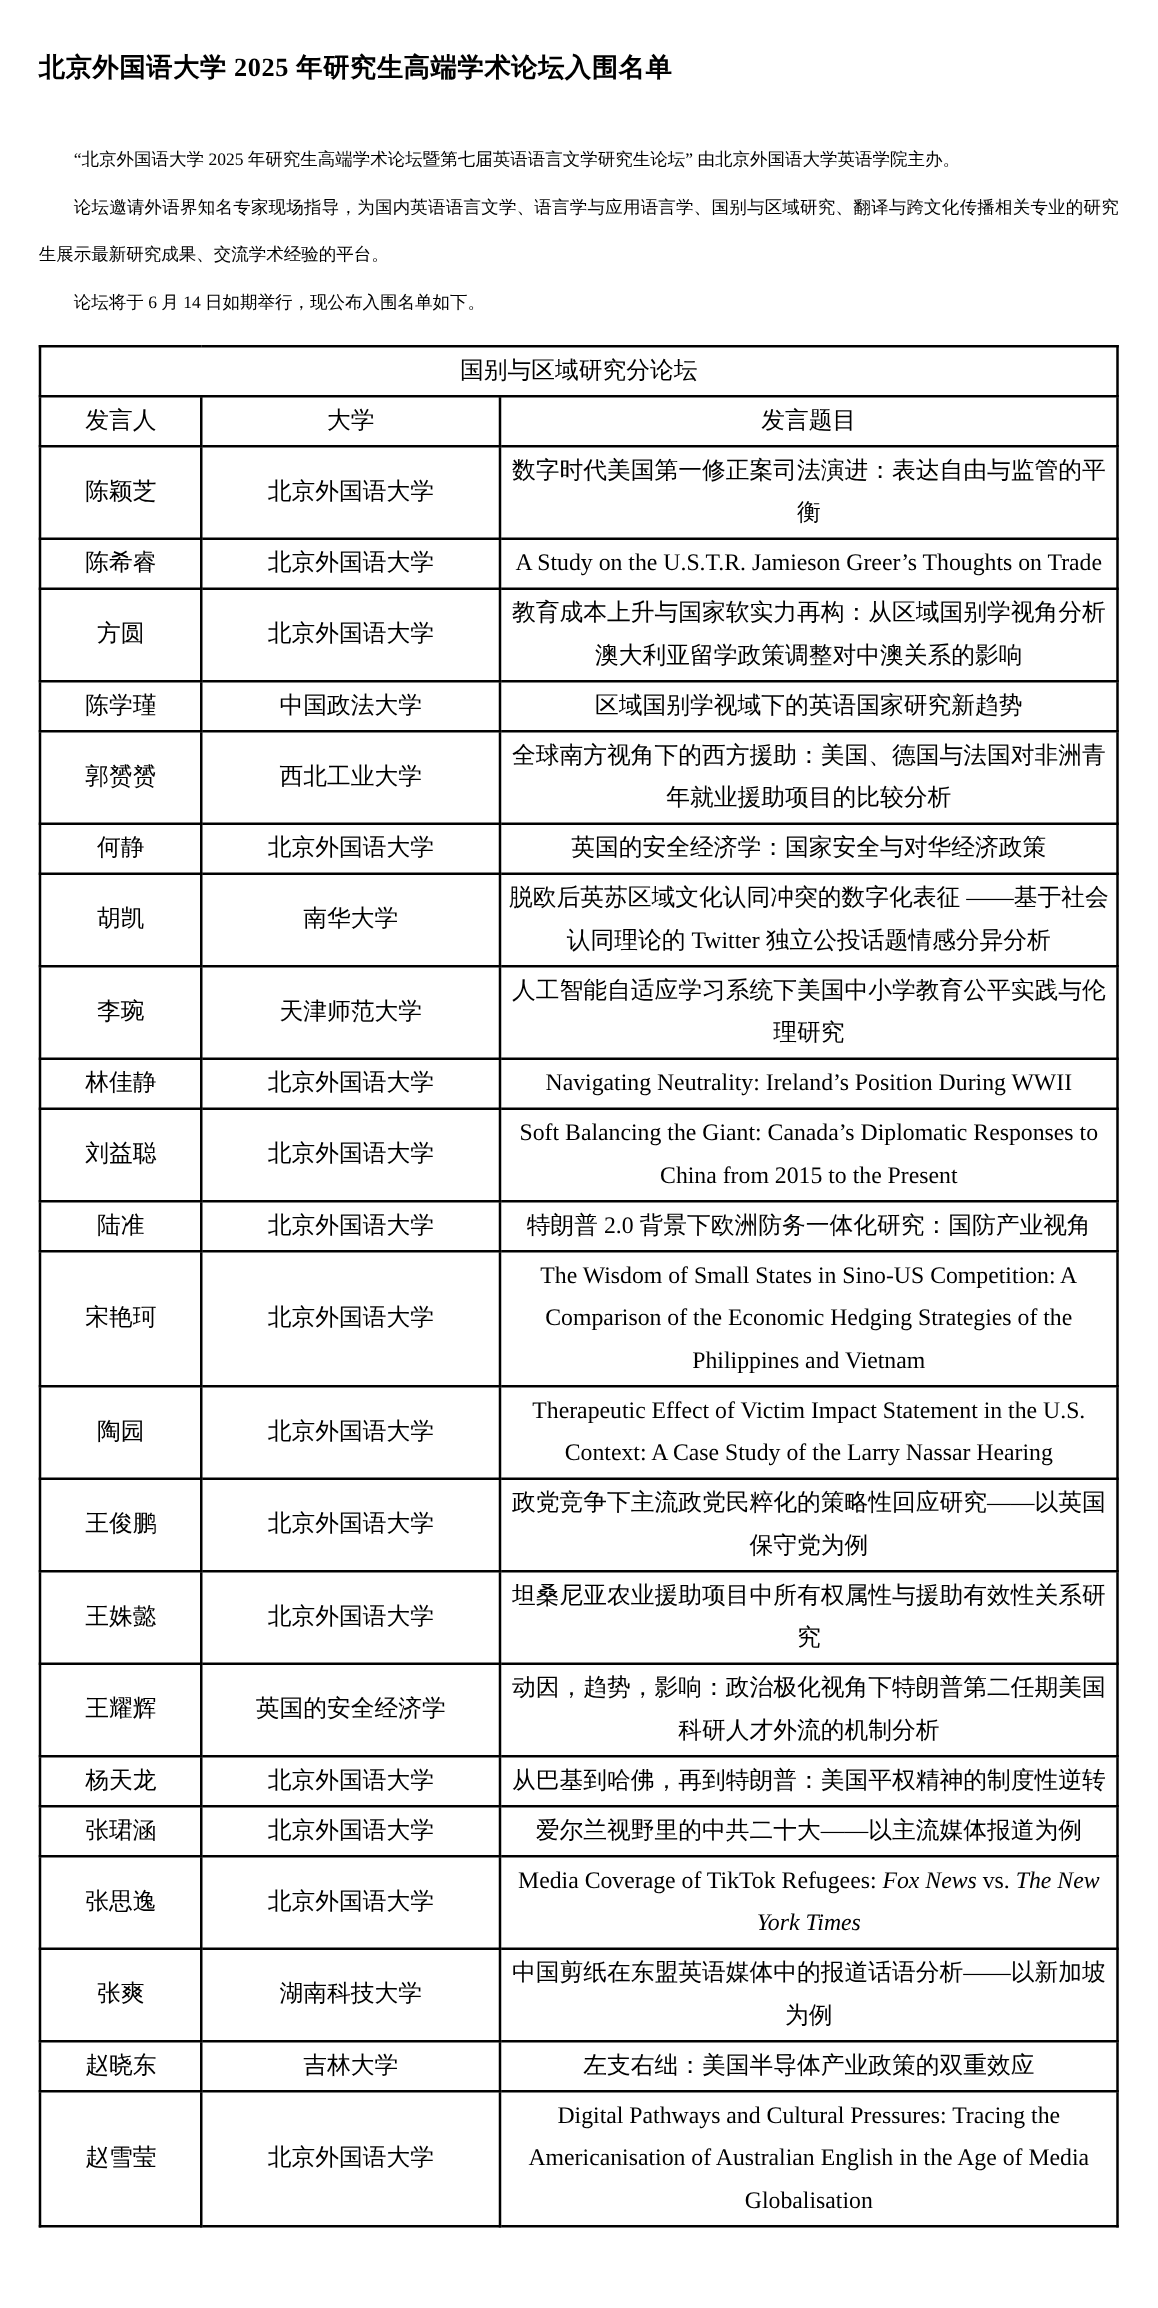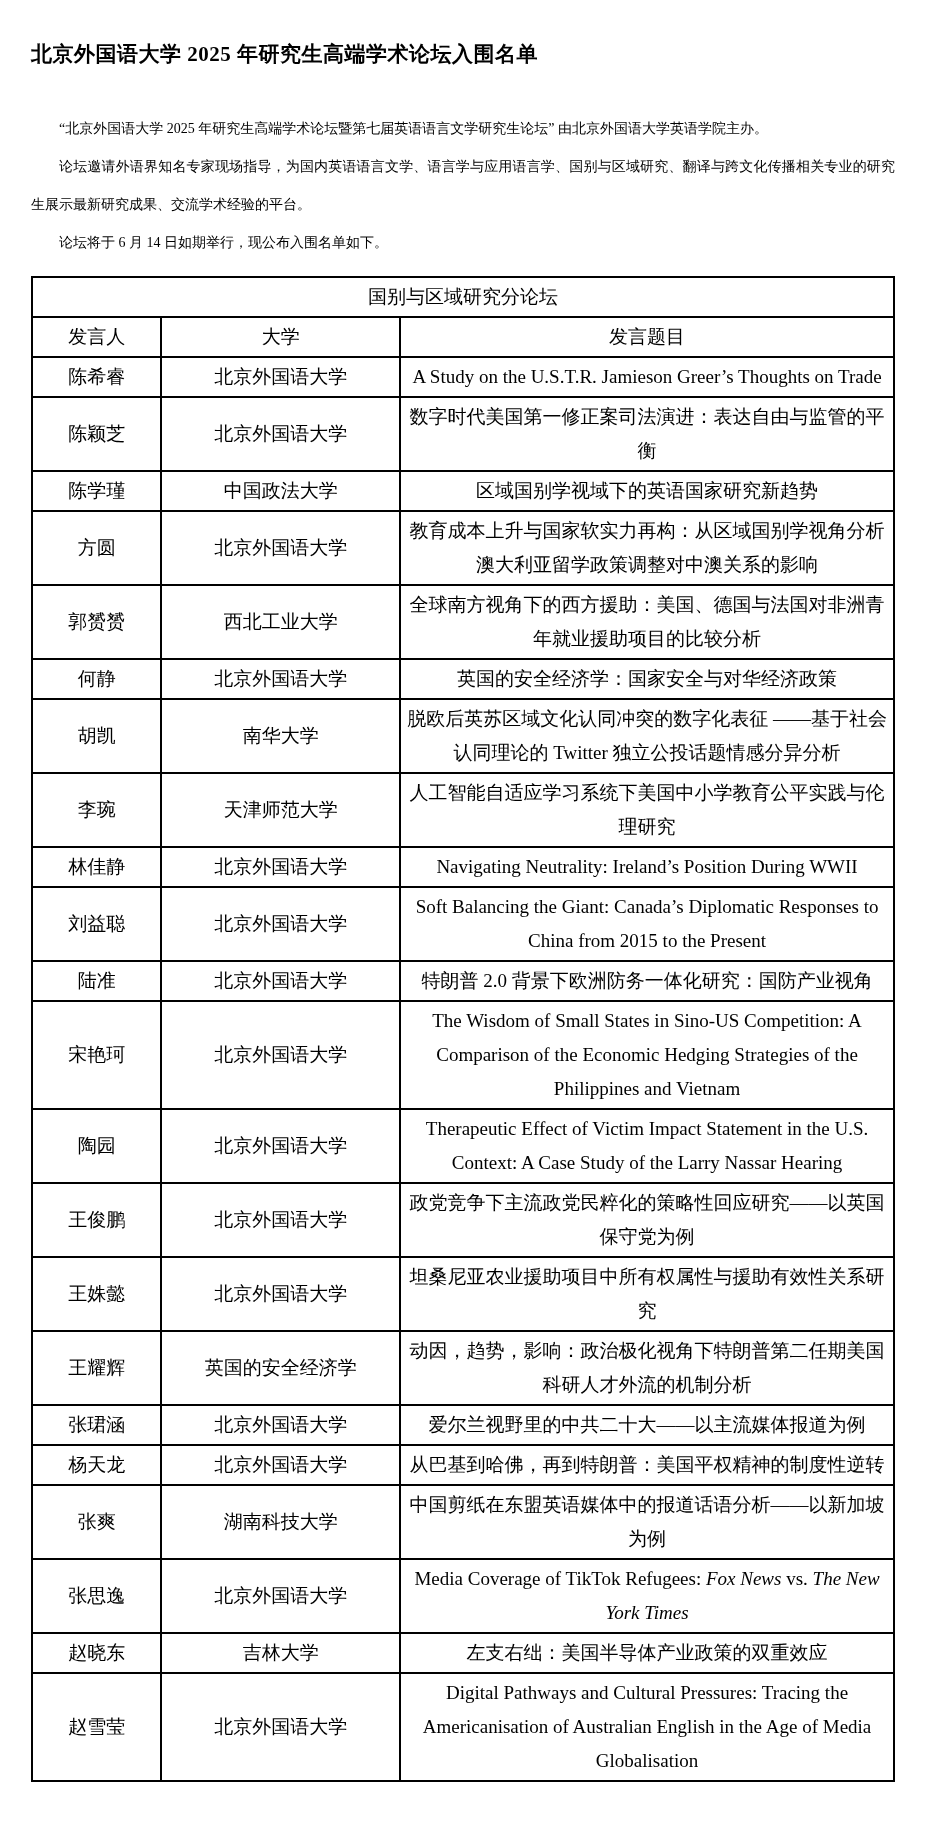--- a/index.html
+++ b/index.html
@@ -84,40 +84,40 @@
         <th class="section-title" colspan="3">国别与区域研究分论坛</th>
       </tr>
       <tr class="hdr">
         <td>发言人</td>
         <td>大学</td>
         <td>发言题目</td>
       </tr>
     </thead>
     <tbody id="rows-body">
         <tr>
+          <td>陈颖芝</td>
+          <td>北京外国语大学</td>
+          <td>数字时代美国第一修正案司法演进：表达自由与监管的平衡</td>
+        </tr>
+        <tr>
           <td>陈希睿</td>
           <td>北京外国语大学</td>
           <td>A Study on the U.S.T.R. Jamieson Greer’s Thoughts on Trade</td>
         </tr>
         <tr>
-          <td>陈颖芝</td>
-          <td>北京外国语大学</td>
-          <td>数字时代美国第一修正案司法演进：表达自由与监管的平衡</td>
+          <td>方圆</td>
+          <td>北京外国语大学</td>
+          <td>教育成本上升与国家软实力再构：从区域国别学视角分析澳大利亚留学政策调整对中澳关系的影响</td>
         </tr>
         <tr>
           <td>陈学瑾</td>
           <td>中国政法大学</td>
           <td>区域国别学视域下的英语国家研究新趋势</td>
         </tr>
         <tr>
-          <td>方圆</td>
-          <td>北京外国语大学</td>
-          <td>教育成本上升与国家软实力再构：从区域国别学视角分析澳大利亚留学政策调整对中澳关系的影响</td>
-        </tr>
-        <tr>
           <td>郭赟赟</td>
           <td>西北工业大学</td>
           <td>全球南方视角下的西方援助：美国、德国与法国对非洲青年就业援助项目的比较分析</td>
         </tr>
         <tr>
           <td>何静</td>
           <td>北京外国语大学</td>
           <td>英国的安全经济学：国家安全与对华经济政策</td>
         </tr>
         <tr>
@@ -164,40 +164,40 @@
           <td>王姝懿</td>
           <td>北京外国语大学</td>
           <td>坦桑尼亚农业援助项目中所有权属性与援助有效性关系研究</td>
         </tr>
         <tr>
           <td>王耀辉</td>
           <td>英国的安全经济学</td>
           <td>动因，趋势，影响：政治极化视角下特朗普第二任期美国科研人才外流的机制分析</td>
         </tr>
         <tr>
+          <td>杨天龙</td>
+          <td>北京外国语大学</td>
+          <td>从巴基到哈佛，再到特朗普：美国平权精神的制度性逆转</td>
+        </tr>
+        <tr>
           <td>张珺涵</td>
           <td>北京外国语大学</td>
           <td>爱尔兰视野里的中共二十大——以主流媒体报道为例</td>
         </tr>
         <tr>
-          <td>杨天龙</td>
-          <td>北京外国语大学</td>
-          <td>从巴基到哈佛，再到特朗普：美国平权精神的制度性逆转</td>
+          <td>张思逸</td>
+          <td>北京外国语大学</td>
+          <td><span>Media Coverage of TikTok Refugees: </span><i>Fox News</i><span> vs. </span><i>The New York Times</i></td>
         </tr>
         <tr>
           <td>张爽</td>
           <td>湖南科技大学</td>
           <td>中国剪纸在东盟英语媒体中的报道话语分析——以新加坡为例</td>
         </tr>
         <tr>
-          <td>张思逸</td>
-          <td>北京外国语大学</td>
-          <td><span>Media Coverage of TikTok Refugees: </span><i>Fox News</i><span> vs. </span><i>The New York Times</i></td>
-        </tr>
-        <tr>
           <td>赵晓东</td>
           <td>吉林大学</td>
           <td>左支右绌：美国半导体产业政策的双重效应</td>
         </tr>
         <tr>
           <td>赵雪莹</td>
           <td>北京外国语大学</td>
           <td>Digital Pathways and Cultural Pressures: Tracing the Americanisation of Australian English in the Age of Media Globalisation</td>
         </tr>
       </tbody>

